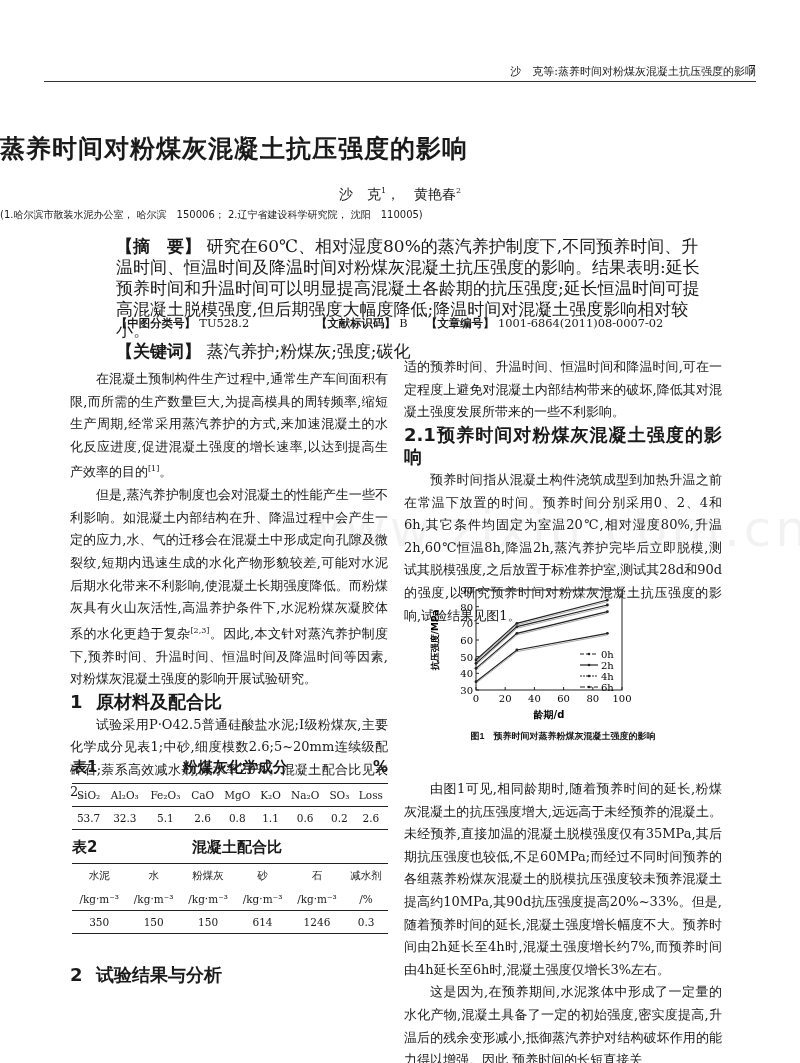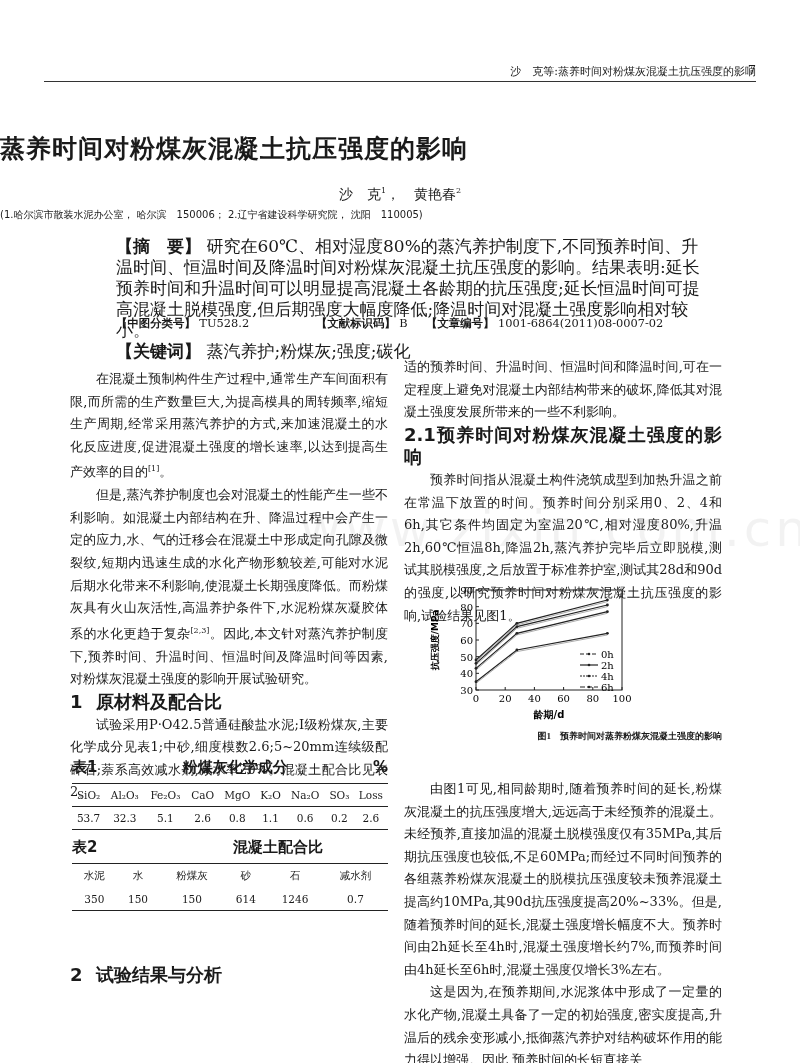--- a/index.html
+++ b/index.html
@@ -24,21 +24,21 @@
   .sec .num { display: inline-block; width: 26px; }
   sup { font-size: 8px; }
   .tbl { position: absolute; left: 72px; width: 316px; font-size: 10.5px; }
   .tbl .cap { display: flex; justify-content: space-between; font-family: "DejaVu Sans", sans-serif; font-weight: bold; font-size: 15px; margin-bottom: 6px; }
   .tbl table { width: 100%; border-collapse: collapse; border-top: 1.5px solid #222; border-bottom: 1.5px solid #222; }
   .tbl td { text-align: center; padding: 5px 1px; white-space: nowrap; }
   .tbl tr.hd td { border-bottom: 1px solid #222; }
   .tbl1 { top: 758px; }
   .tbl2 { top: 838px; }
   .chart-wrap { position: absolute; left: 424px; top: 582px; width: 250px; height: 160px; }
-  .fig-cap { position: absolute; left: 404px; top: 730px; width: 318px; text-align: right; font-family: Liberation Serif, serif; font-weight: bold; font-size: 9px; }
+  .fig-cap { position: absolute; left: 404px; top: 730px; width: 318px; text-align: center; font-family: Liberation Sans, sans-serif; font-weight: bold; font-size: 9px; }
   .watermark { position: absolute; left: 300px; top: 500px; font-family: "DejaVu Sans", sans-serif; font-size: 50px; color: rgba(0,0,0,0.05); letter-spacing: 4px; }
 </style>
 </head>
 <body>
 
 <div class="watermark">www.zixin.com.cn</div>
 
 <div class="running-header">
   <span class="rh-title">沙　克等:蒸养时间对粉煤灰混凝土抗压强度的影响</span>
   <span class="rh-page">7</span>
@@ -105,39 +105,47 @@
           <td>0.2</td>
           <td>2.6</td>
     </tr>
   </tbody>
     </table>
 </div>
 
 <div class="tbl tbl2">
   <div class="cap">
       <span>表2</span>
-      <span style="margin-right:65px">混凝土配合比</span>
+      <span style="margin-right:106px">混凝土配合比</span>
     </div>
   <table>
     <tbody>
         <tr>
       <td>水泥</td>
           <td>水</td>
           <td>粉煤灰</td>
           <td>砂</td>
           <td>石</td>
           <td>减水剂</td>
     </tr>
+    <tr class="hd">
+      <td>/kg·m⁻³</td>
+          <td>/kg·m⁻³</td>
+          <td>/kg·m⁻³</td>
+          <td>/kg·m⁻³</td>
+          <td>/kg·m⁻³</td>
+          <td>/%</td>
+    </tr>
     <tr>
       <td>350</td>
           <td>150</td>
           <td>150</td>
           <td>614</td>
           <td>1246</td>
-          <td>0.7</td>
+          <td>0.3</td>
     </tr>
   </tbody>
     </table>
 </div>
 
 <div class="col col-left" style="top:940px">
   <p class="sec"><span class="num">2</span><span>试验结果与分析</span></p>
 </div>
 
 <div class="col col-right">

